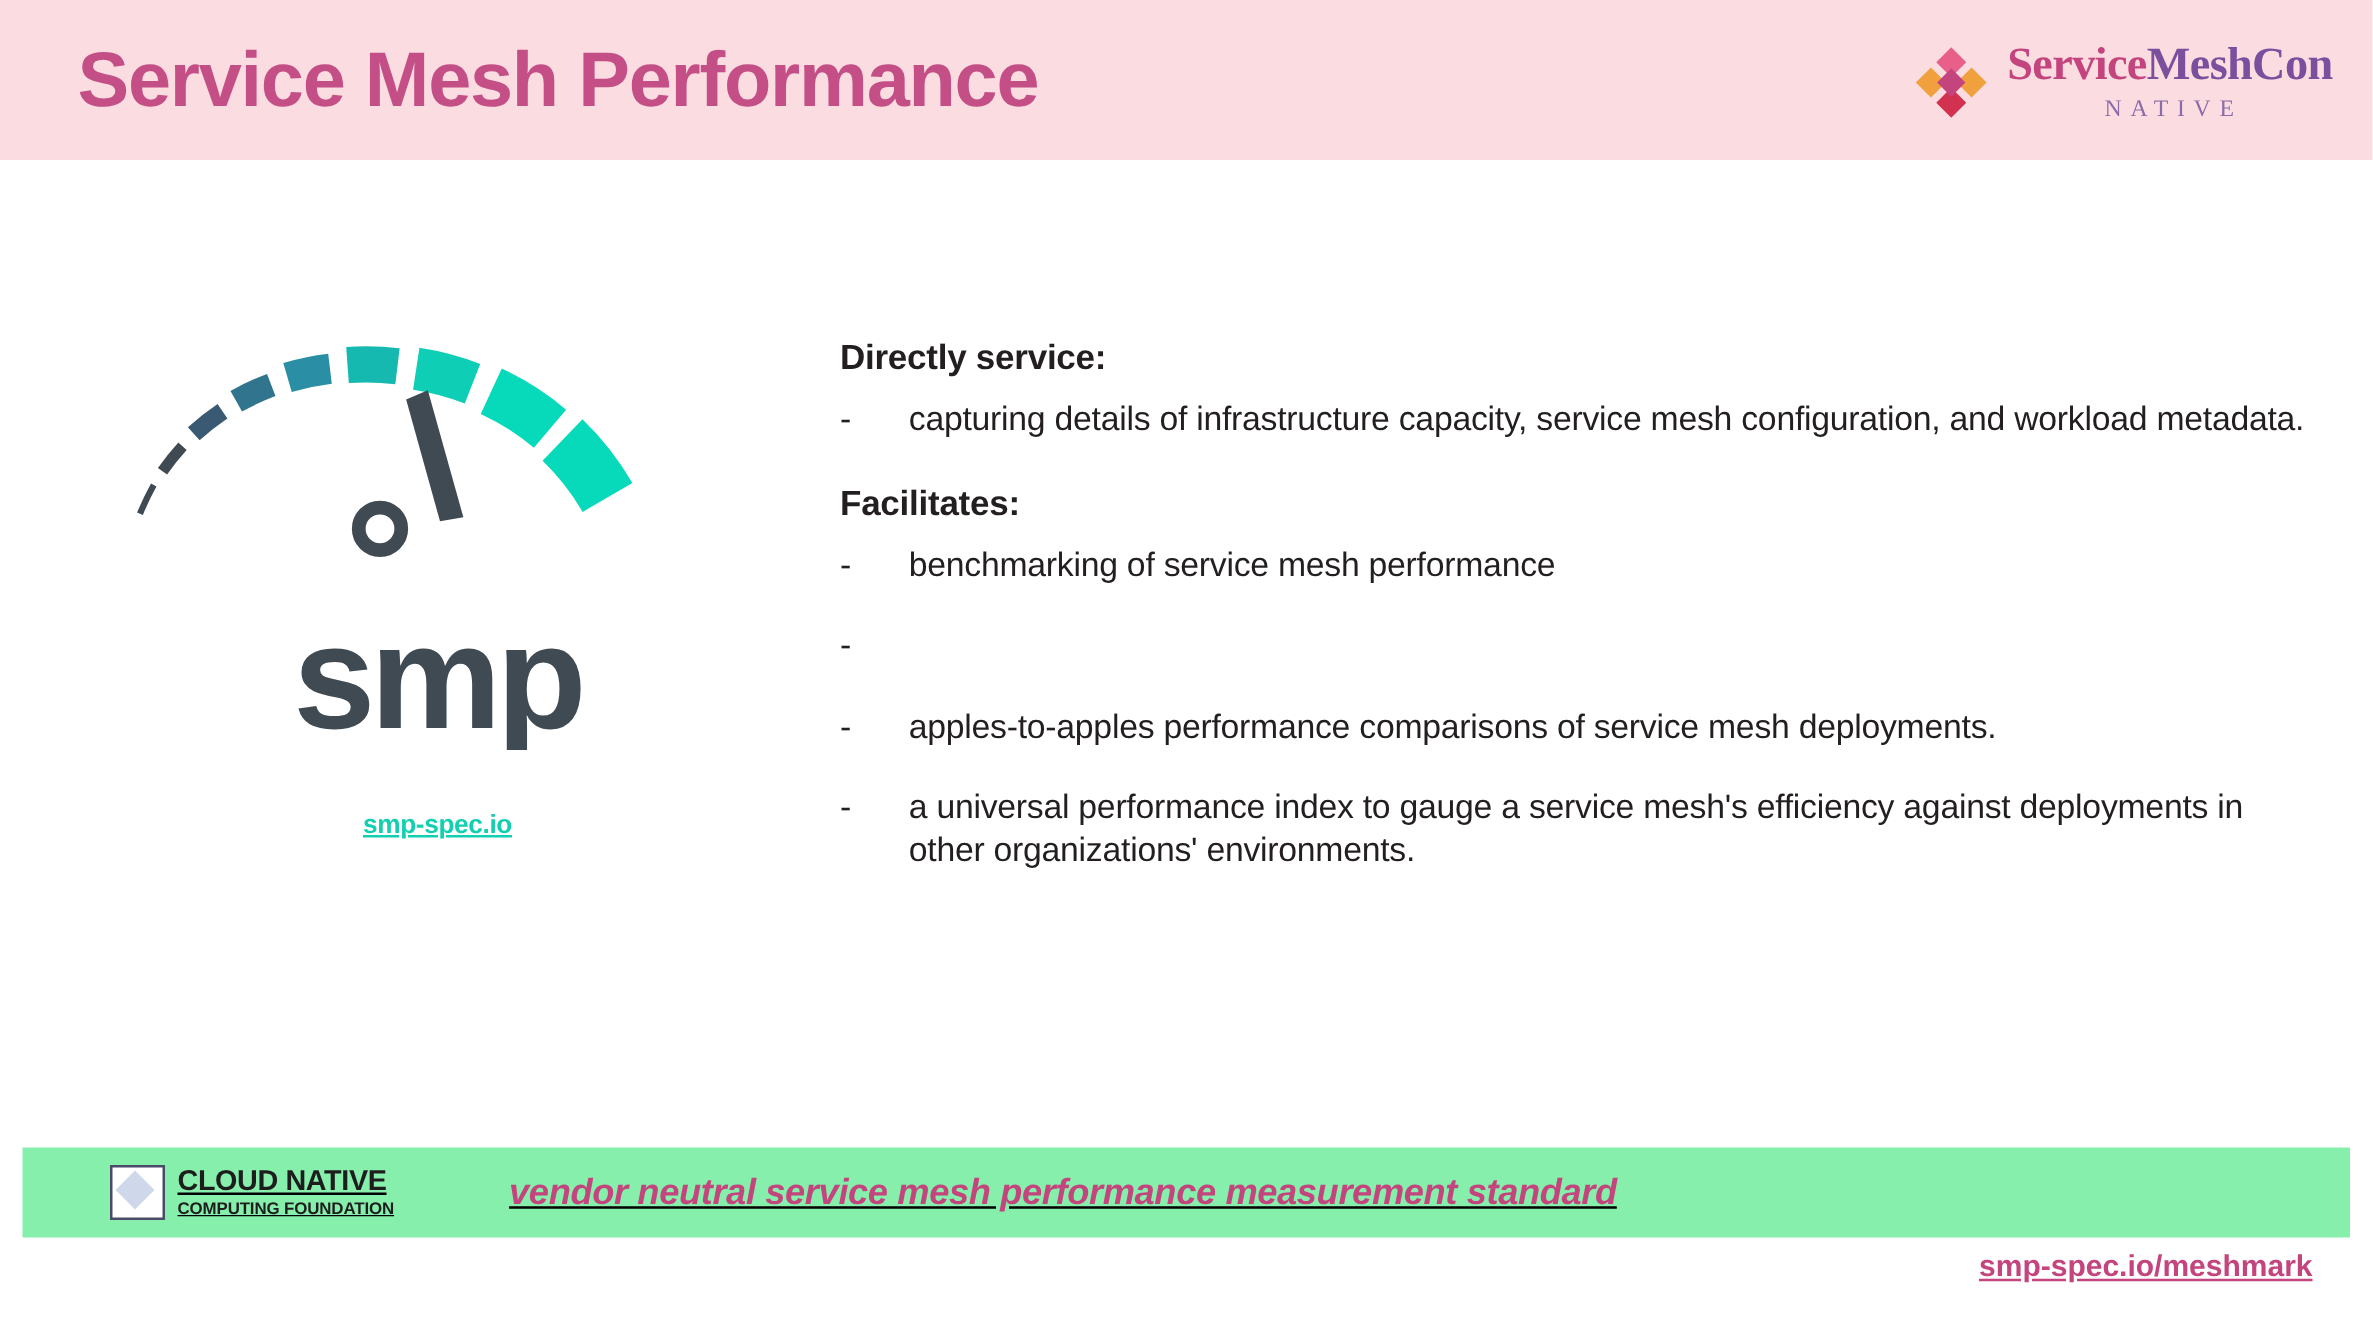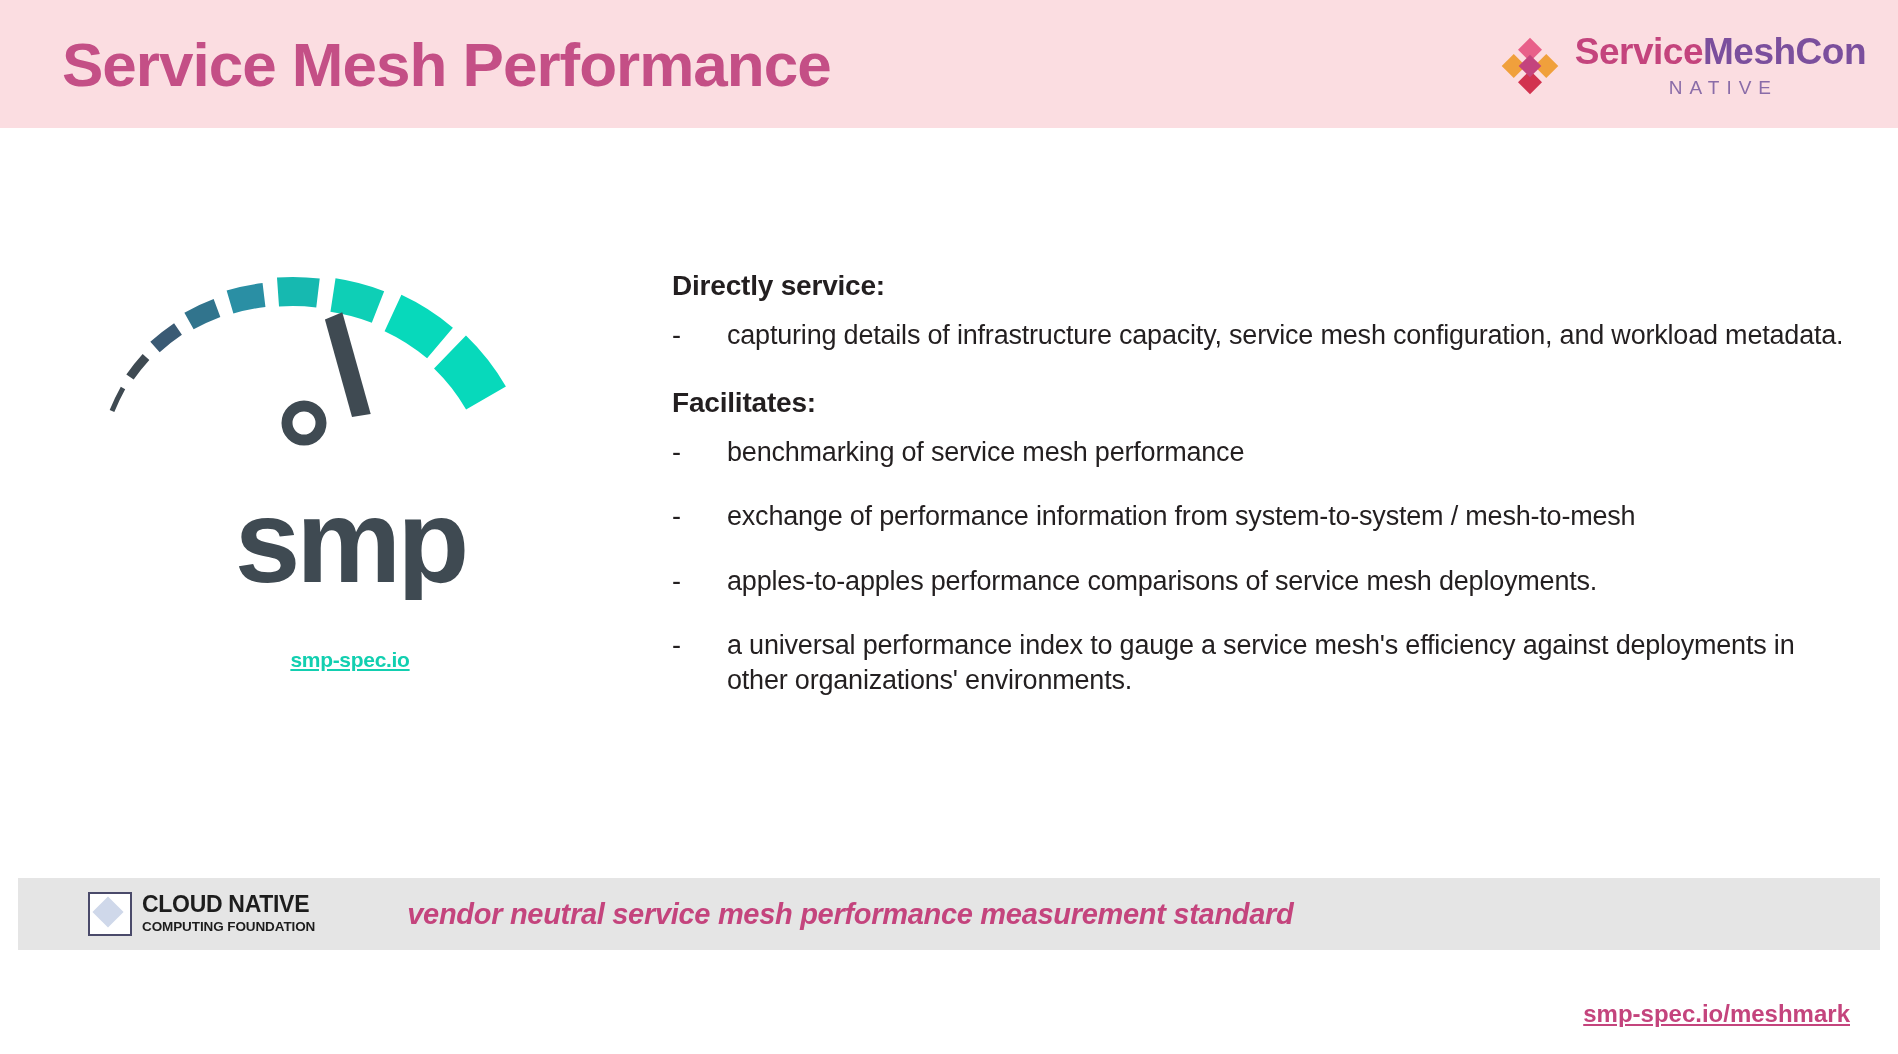--- a/index.html
+++ b/index.html
@@ -32,20 +32,21 @@
     color: #c44f86;
     letter-spacing: -1px;
     margin-left: 62px;
     white-space: nowrap;
   }
   .brand {
     display: flex;
     align-items: flex-start;
     margin-right: 32px;
     margin-top: 4px;
+    font-family: Liberation Serif, serif;
   }
   .brand-mark {
     width: 66px;
     height: 66px;
     position: relative;
     margin-right: 12px;
     flex: none;
   }
   .brand-text-wrap {
     display: flex;
@@ -138,26 +139,27 @@
     line-height: 1.28;
     letter-spacing: -0.2px;
   }
   .group-1 .bullet { margin-bottom: 10px; }
   .group-2 .bullet { margin-bottom: 30px; }
 
   
   .footer-band {
     position: absolute;
     left: 18px;
-    top: 878px;
+    top: 918px;
     width: 1862px;
     height: 72px;
-    background: #e5e5e5;
+    background: #86efac;
     display: flex;
     align-items: center;
+    text-decoration: underline;
   }
   .cncf {
     display: flex;
     align-items: center;
     margin-left: 70px;
   }
   .cncf-mark {
     width: 40px; height: 40px;
     border: 2px solid #4a4a6a;
     margin-right: 10px;
@@ -281,21 +283,20 @@
 
   <div class="section-head second">Facilitates:</div>
 
   <ul class="bullets group-2">
     <li class="bullet">
       <span class="dash">-</span>
       <span class="btext">benchmarking of service mesh performance</span>
     </li>
     <li class="bullet">
       <span class="dash">-</span>
-      <span class="btext">exchange of performance information from system-to-system / mesh-to-mesh</span>
     </li>
     <li class="bullet">
       <span class="dash">-</span>
       <span class="btext">apples-to-apples performance comparisons of service mesh deployments.</span>
     </li>
     <li class="bullet">
       <span class="dash">-</span>
       <span class="btext">a universal performance index to gauge a service mesh's efficiency against deployments in other organizations' environments.</span>
     </li>
   </ul>

